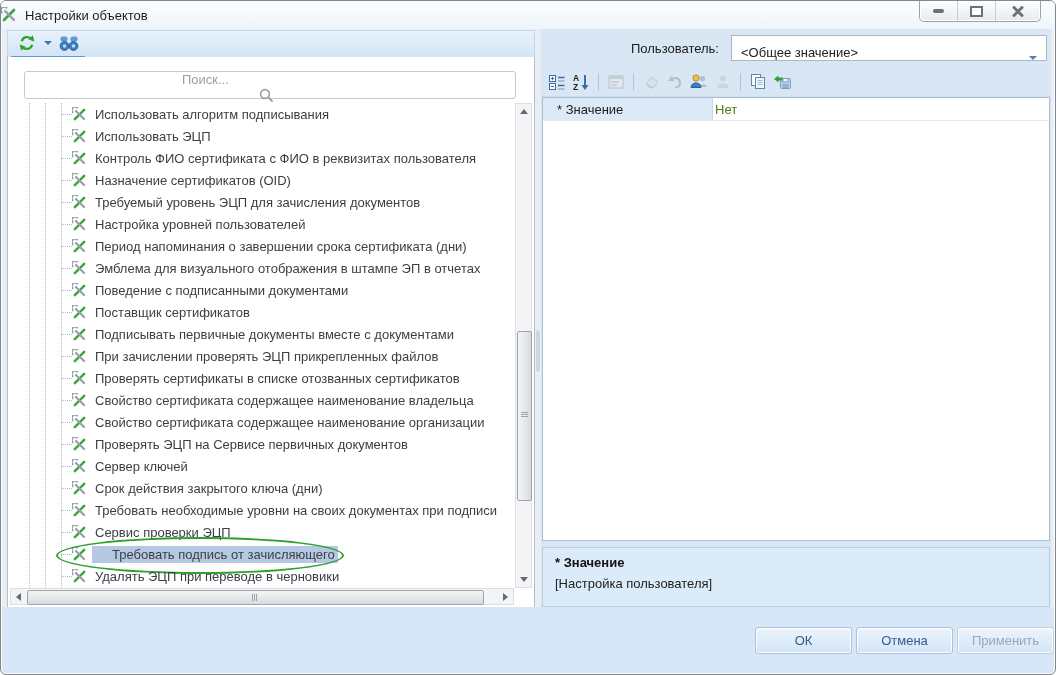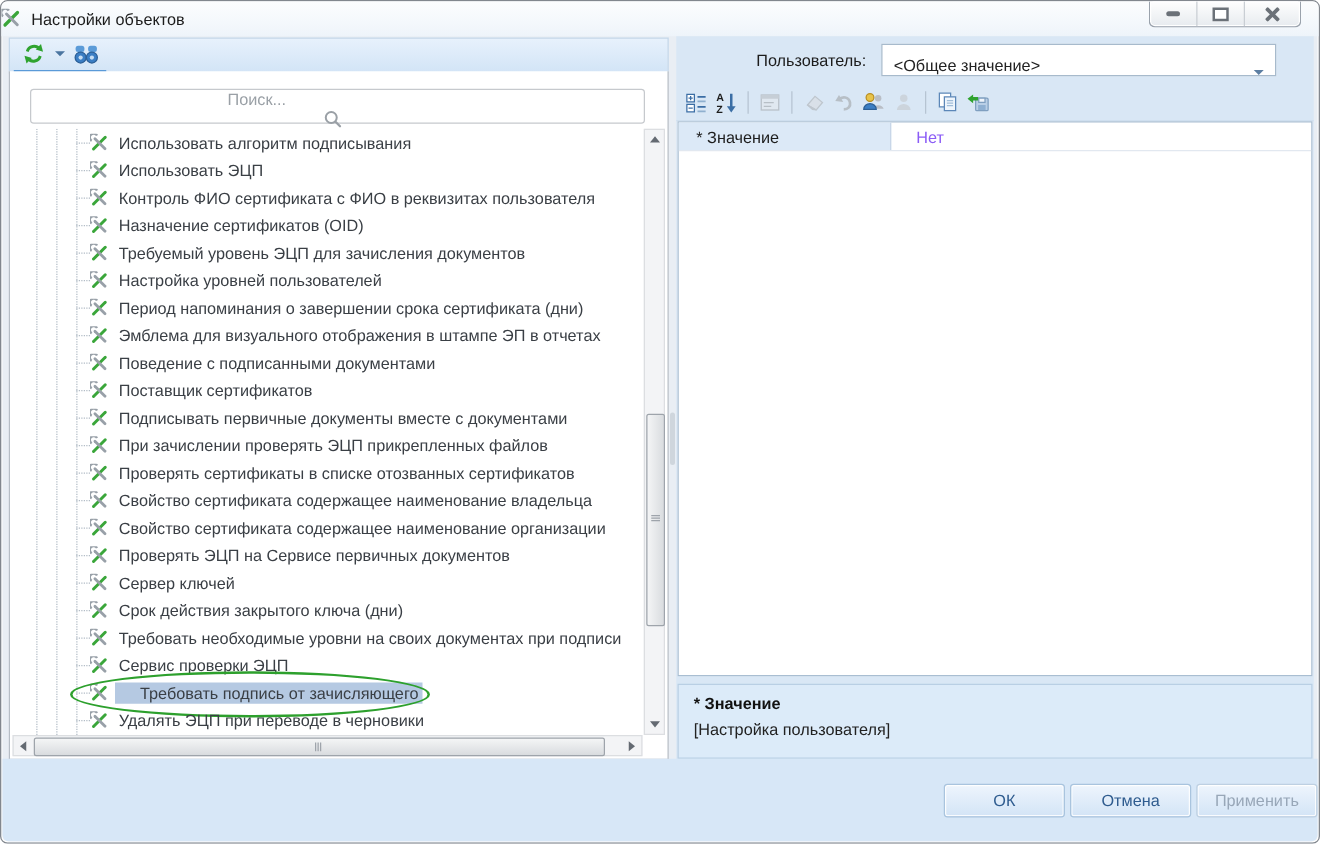--- a/index.html
+++ b/index.html
@@ -62,33 +62,33 @@
   .vsb-thumb .grip i{display:block;height:1px;background:#9ea4ab;margin-bottom:1px;}
   .hsb-thumb{position:absolute;top:1px;height:13px;left:16px;width:455px;border:1px solid #9ea4ab;border-radius:2px;
     background:linear-gradient(#f4f5f6,#d9dcdf);}
   .hsb-thumb .grip{position:absolute;top:3px;bottom:3px;left:50%;margin-left:-4px;display:flex;gap:1px;}
   .hsb-thumb .grip i{display:block;width:1px;background:#9ea4ab;}
   .splitter{position:absolute;left:534px;top:29px;width:6px;height:578px;cursor:ew-resize;}
   .splitter .grip{position:absolute;left:1px;top:300px;width:4px;height:42px;background:#cfd6dd;border-radius:2px;}
   
   .rp{position:absolute;left:540px;top:28px;width:510px;height:579px;background:#d9e7f5;}
   .rp-userbar{height:38px;display:flex;align-items:center;}
-  .rp-userbar .lbl{font-size:13px;color:#1c1c1c;margin-left:64px;}
+  .rp-userbar .lbl{font-size:13px;color:#1c1c1c;margin-left:90px;}
   .combo{width:296px;height:24px;margin-left:12px;background:#fff;border:1px solid #a7bacc;
     display:flex;align-items:flex-end;justify-content:space-between;padding:0 9px;font-size:13px;color:#222;cursor:default;}
   .combo .caret{border-top-color:#5c7ea2;}
   .rp-toolbar{height:29px;display:flex;align-items:center;padding:0 5px;gap:2px;border-bottom:1px solid #cfdfef;}
   .rp-toolbar .sep{width:1px;height:18px;background:#b6c4d2;margin:0 4px;}
   .tb-ico{display:flex;align-items:center;justify-content:center;width:22px;height:21px;cursor:default;}
   .tb-ico.disabled{opacity:.45;filter:grayscale(1);cursor:default;}
   .rp-grid{position:absolute;top:68px;left:1px;right:1px;height:444px;background:#fff;border:1px solid #a9bed2;box-sizing:border-box;}
   .grid-row{display:flex;height:22px;border-bottom:1px solid #e2e8f0;font-size:13px;}
   .grid-row .cell-label{flex:0 0 170px;background:#dce9f7;border-right:1px solid #c8d6e8;
     display:flex;align-items:center;padding-left:14px;color:#1c1c1c;box-sizing:border-box;}
-  .grid-row .cell-value{flex:1;display:flex;align-items:center;padding-left:20px;color:#8b5cf6;}
+  .grid-row .cell-value{flex:1;display:flex;align-items:center;padding-left:2px;color:#4d7c0f;}
   .rp-desc{position:absolute;left:1px;right:1px;top:518px;height:60px;background:#dcebf9;border:1px solid #b9cfe4;
     box-sizing:border-box;padding:7px 12px;}
   .rp-desc .d-title{font-size:13px;font-weight:bold;color:#111;}
   .rp-desc .d-text{font-size:13px;color:#222;margin-top:6px;}
   
   .footer{position:absolute;left:1px;right:1px;bottom:1px;height:66px;background:#d7e7f7;border-radius:0 0 5px 5px;
     display:flex;justify-content:flex-end;align-items:center;gap:4px;box-sizing:border-box;}
   .btn{width:97px;height:27px;border:1px solid #a9c4de;border-radius:3px;font-family:"Liberation Sans",sans-serif;
     background:linear-gradient(#eef5fd,#d3e4f6);font-size:13px;color:#2f5c8f;
     box-shadow:inset 0 0 0 1px rgba(255,255,255,.85);cursor:default;}

